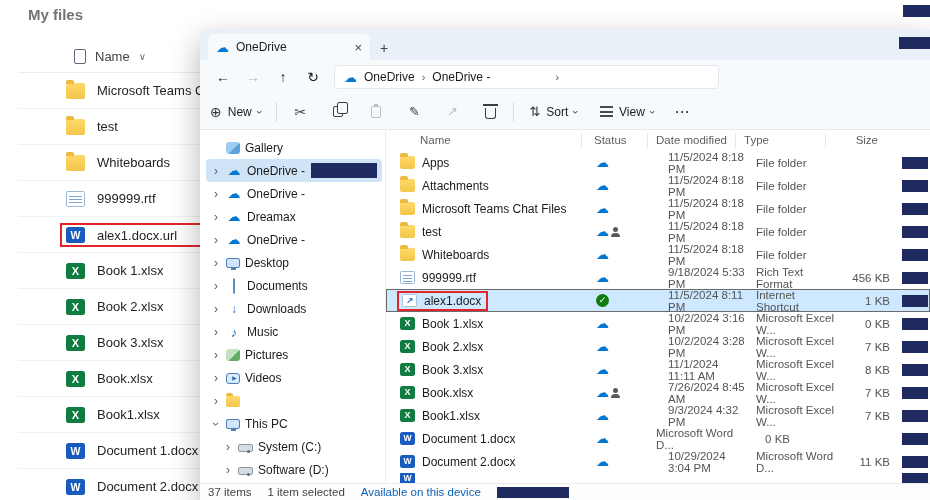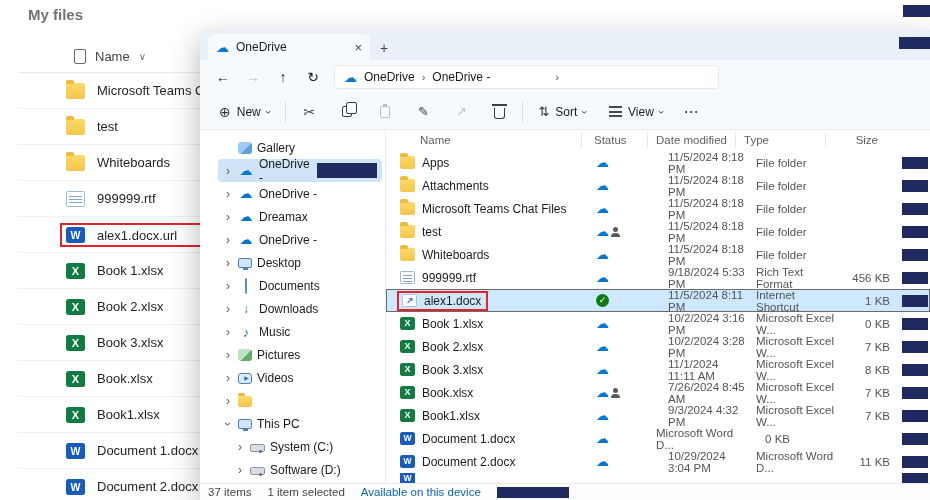--- a/index.html
+++ b/index.html
@@ -54,21 +54,21 @@
   .nbtn { width:26px; height:24px; display:flex; align-items:center; justify-content:center;
     border-radius:4px; font-size:14px; color:#1b1b1b; }
   .nbtn.dis { color:#b4b4b4; }
   .i-back::after{content:"←";} .i-fwd::after{content:"→";} .i-up::after{content:"↑";} .i-ref::after{content:"↻";}
   .addr { flex:0 0 385px; height:24px; margin-left:4px; background:#fff; border:1px solid #e2e8ef;
     border-radius:4px; display:flex; align-items:center; gap:7px; padding:0 9px; }
   .addr .cloud::after { content:"☁"; color:#0078d4; font-size:13px; }
   .crumb-sep { color:#555; font-size:11px; }
   .crumb-sep.far { margin-left:58px; }
   .toolbar { height:36px; background:#f7fafd; border-bottom:1px solid #e8e8e8; display:flex;
-    align-items:center; gap:8px; padding:0 12px; }
+    align-items:center; gap:8px; padding:0 3px; }
   .tbtn { display:flex; align-items:center; gap:6px; padding:4px 7px; border-radius:4px; color:#1b1b1b; }
   .tbtn .chev, .chev { display:inline-block; transform:rotate(90deg); font-size:11px; color:#555; }
   .i-new::after { content:"⊕"; font-size:14px; color:#333; }
   .tico { width:30px; height:26px; display:flex; align-items:center; justify-content:center; border-radius:4px; }
   .i-cut::after { content:"✂"; font-size:14px; color:#3c3c3c; }
   .i-copy { width:10px; height:11px; border:1.5px solid #3c3c3c; border-radius:2px; position:relative; }
   .i-copy::after { content:""; position:absolute; left:3px; top:-5px; width:9px; height:10px;
     border:1.5px solid #3c3c3c; border-radius:2px; background:#f7fafd; }
   .i-paste { width:10px; height:12px; border:1.5px solid #bfbfbf; border-radius:2px; position:relative; }
   .i-paste::before { content:""; position:absolute; top:-3px; left:2px; width:4px; height:2px; background:#bfbfbf; }
@@ -80,21 +80,21 @@
   .i-sort::after { content:"⇅"; font-size:13px; color:#333; }
   .i-view { width:13px; height:11px;
     background:linear-gradient(#4a4a4a 0 0) top/13px 2px no-repeat,
                linear-gradient(#4a4a4a 0 0) center/13px 2px no-repeat,
                linear-gradient(#4a4a4a 0 0) bottom/13px 2px no-repeat; }
   .sep { width:1px; height:20px; background:#dcdcdc; }
   .more { color:#333; letter-spacing:1px; font-weight:700; padding:0 6px; }
 
   .winbody { display:flex; height:353px; }
   
-  .tree { width:186px; padding:6px 3px 0 18px; border-right:1px solid #ededed; overflow:hidden; }
+  .tree { width:186px; padding:6px 3px 0 6px; border-right:1px solid #ededed; overflow:hidden; }
   .ti { height:23px; display:flex; align-items:center; gap:5px; padding:0 5px; border-radius:4px;
     font-size:12px; color:#1b1b1b; }
   .ti.sel { background:#cfe4f7; }
   .ti .tchev { width:10px; text-align:center; color:#5d5d5d; font-size:12px; flex:none; }
   .ti .tchev.down { transform:rotate(90deg); }
   .tic { width:16px; height:14px; flex:none; position:relative; text-align:center; }
   .tic-cloud::after { content:"☁"; color:#0078d4; font-size:13px; line-height:14px; }
   .tic-gallery { background:linear-gradient(135deg,#9ecbf2 55%,#5e9fdc 55%); border-radius:3px; width:14px; height:12px; margin-top:1px; }
   .tic-desktop, .tic-pc { width:14px; height:10px; border:1.5px solid #4e7fb5; border-radius:2px; margin-top:1px; background:#cfe6fa; }
   .tic-desktop::after, .tic-pc::after { content:""; position:absolute; left:4px; bottom:-3px; width:5px; height:2px; background:#4e7fb5; }

